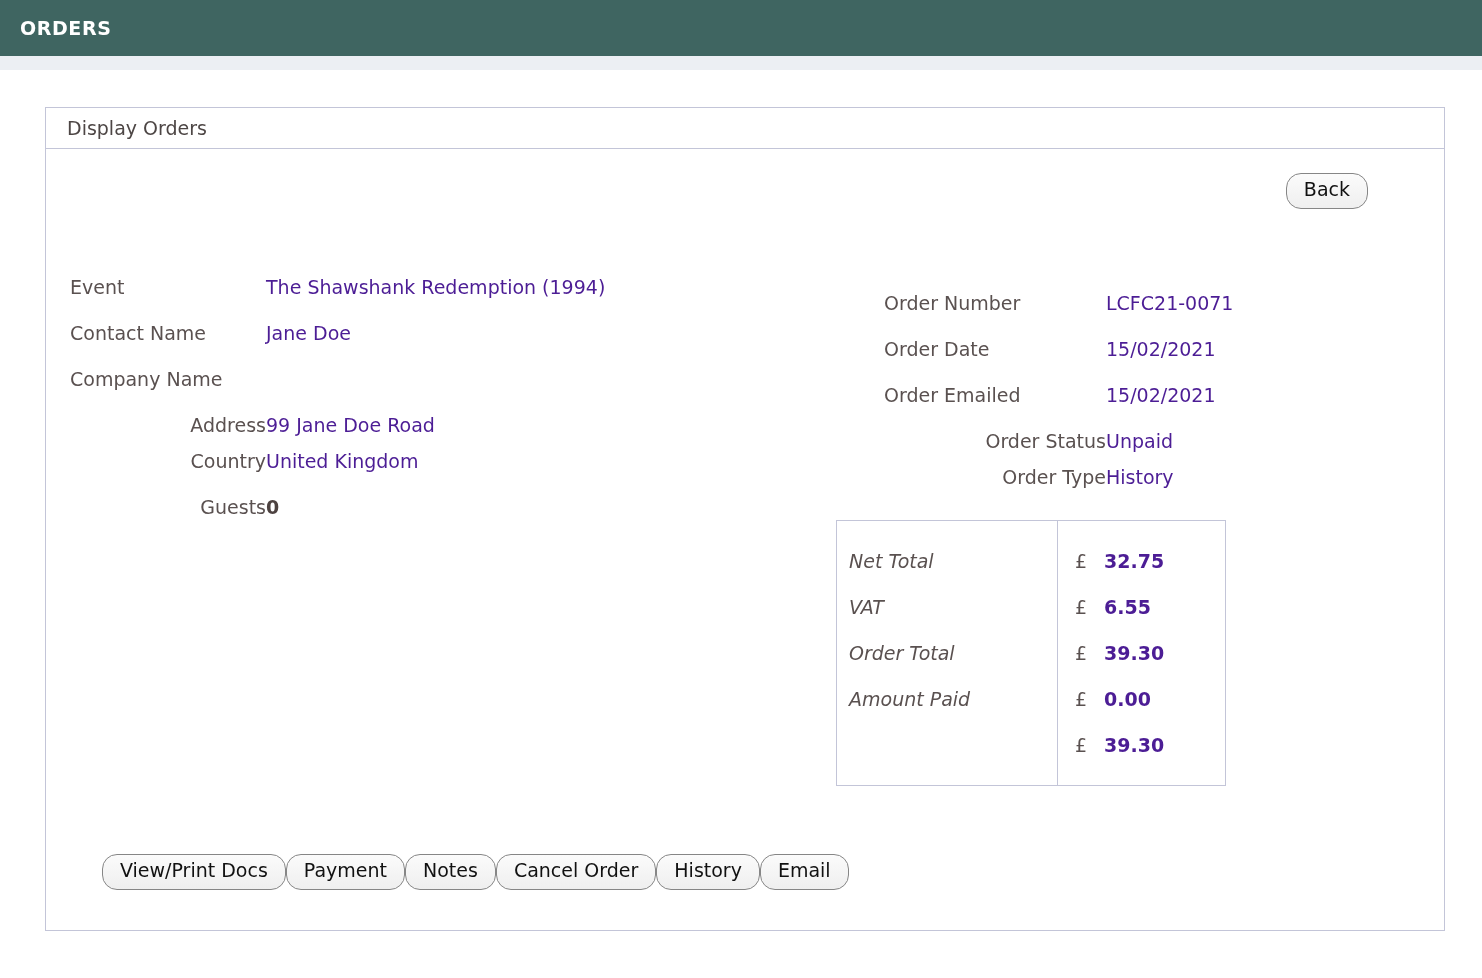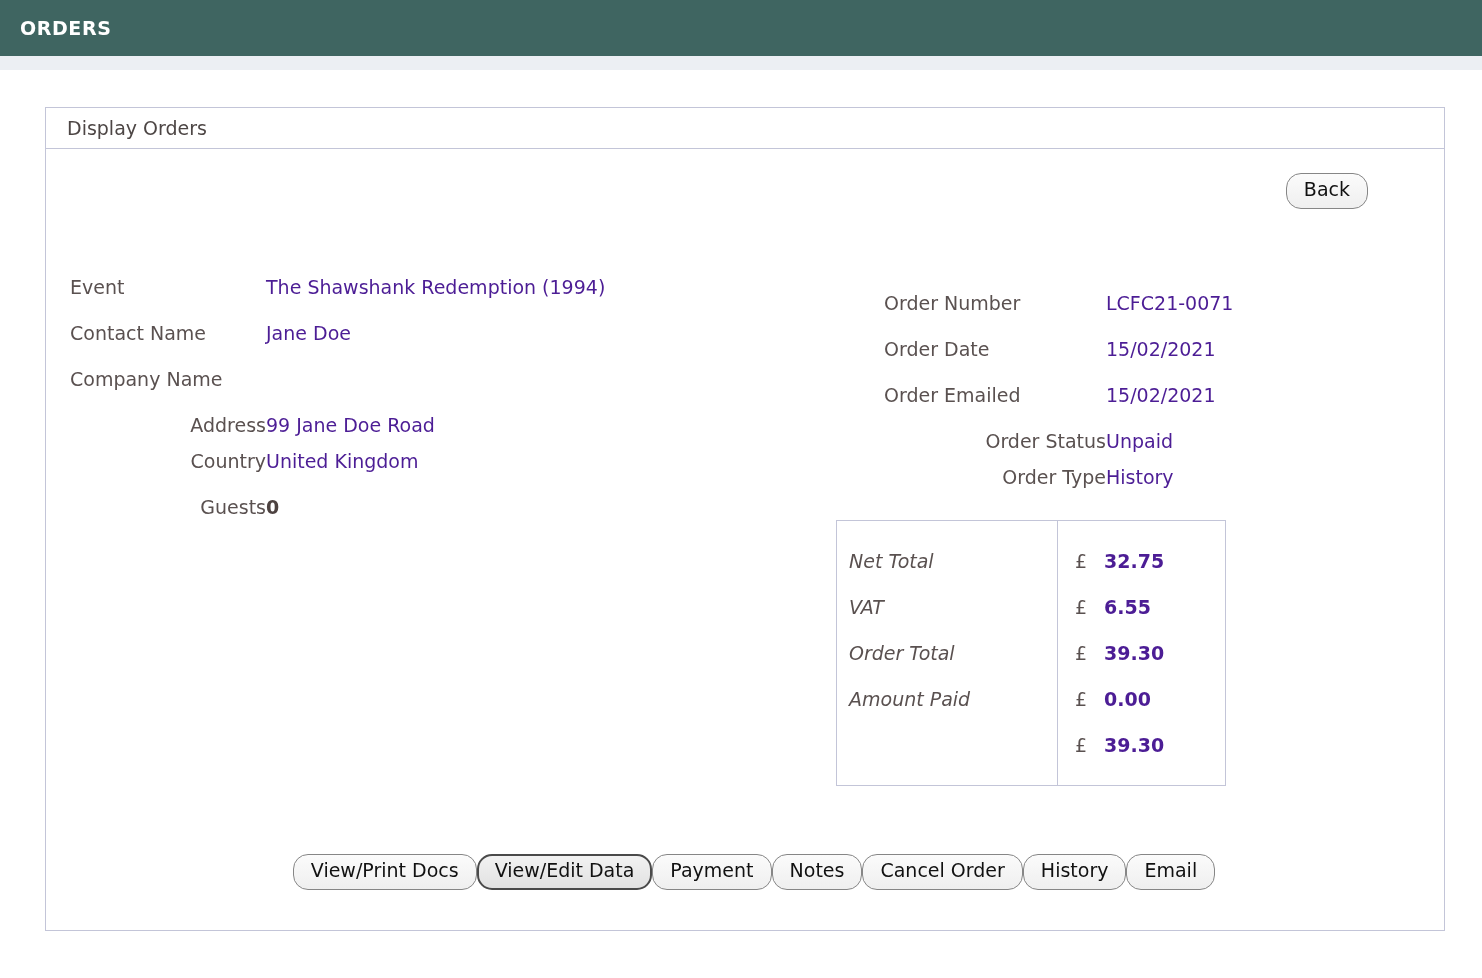--- a/index.html
+++ b/index.html
@@ -155,21 +155,21 @@
     flex: 0 0 110px;
   }
 
   
   .btnbar {
     position: absolute;
     left: 56px;
     right: 38px;
     bottom: 40px;
     display: flex;
-    justify-content: center;
+    justify-content: flex-start;
     align-items: center;
   }
 </style>
 </head>
 <body>
 
 <div class="topbar">
   <div class="topbar-title">ORDERS</div>
 </div>
 <div class="subbar"></div>
@@ -271,21 +271,20 @@
         </div>
         <div class="trow">
           <span class="tcur">£</span>
           <span class="tamt">39.30</span>
         </div>
       </div>
     </div>
 
     <div class="btnbar">
       <button class="btn">View/Print Docs</button>
-      <button class="btn focused">View/Edit Data</button>
       <button class="btn">Payment</button>
       <button class="btn">Notes</button>
       <button class="btn">Cancel Order</button>
       <button class="btn">History</button>
       <button class="btn">Email</button>
     </div>
 
   </div>
 </div>
 

